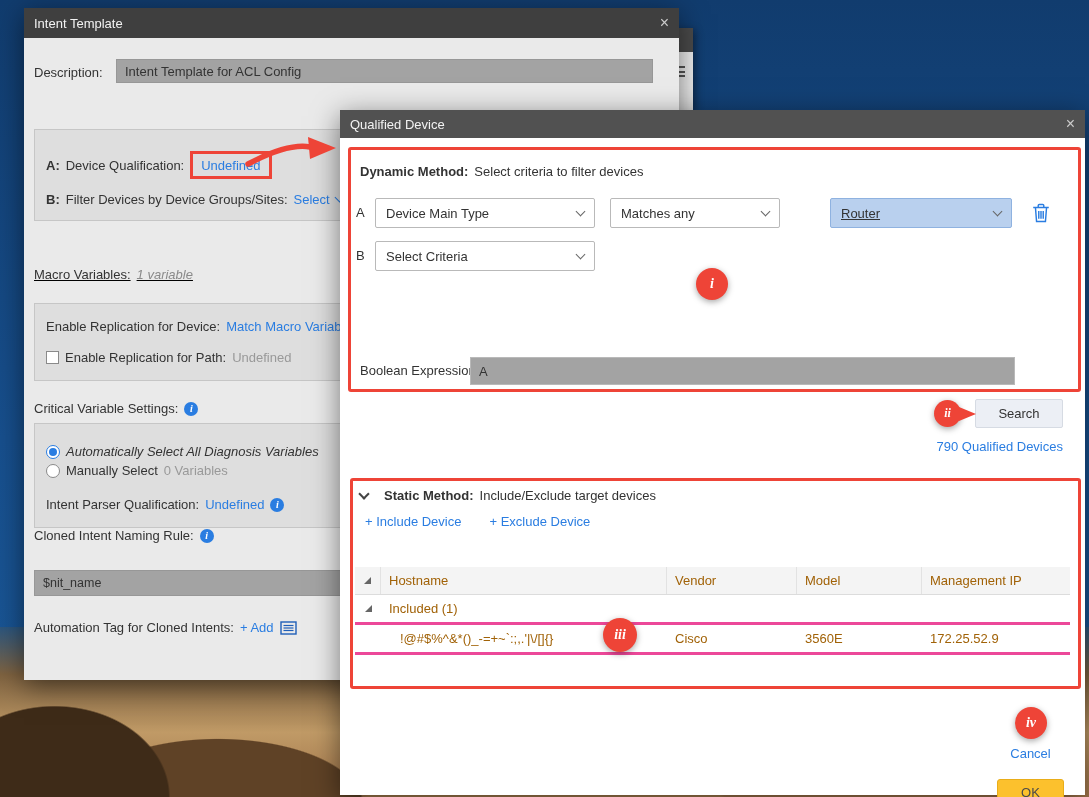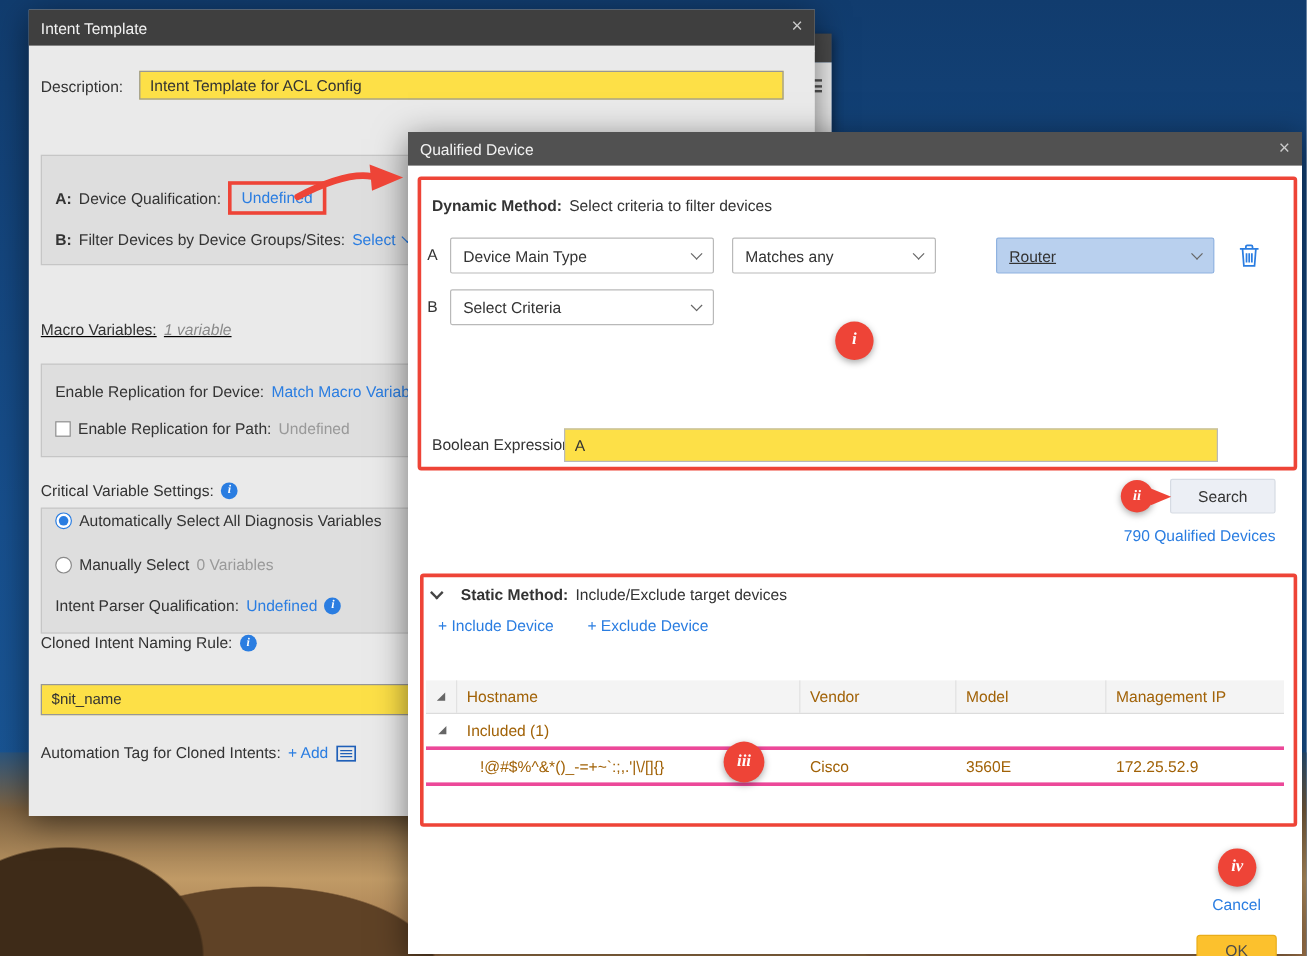--- a/index.html
+++ b/index.html
@@ -22,34 +22,34 @@
   .mono{font-family:"DejaVu Sans Mono",monospace;color:#2a62c9;}
 
   .dlg{position:absolute;box-shadow:0 6px 26px rgba(0,0,0,.5);}
   .dlg-head{position:absolute;top:0;left:0;right:0;display:flex;align-items:center;padding:0 10px;}
   .dlg-title{color:#f2f2f2;font-size:13px;flex:1;}
   .dlg-close{color:#ccc;font-size:16px;cursor:pointer;line-height:1;}
 
   .intent{left:8px;top:8px;width:655px;height:672px;background:#eaeaea;z-index:2;margin-left:16px;}
   .intent .dlg-head{height:30px;background:#3f3f3f;}
   .panel{position:absolute;background:#dedede;border:1px solid #c6c6c6;}
-  .txt{position:absolute;background:#fde047;border:1px solid #979797;font-size:13px;color:#333;padding:0 8px;font-family:"Liberation Sans",sans-serif;}
+  .txt{position:absolute;background:#a3a3a3;border:1px solid #979797;font-size:13px;color:#333;padding:0 8px;font-family:"Liberation Sans",sans-serif;}
   .it-desc-lbl{left:10px;top:57px;}
   .it-desc-in{left:92px;top:51px;width:537px;height:24px;}
   .it-devexp{left:10px;top:99px;}
   .it-panel1{left:10px;top:121px;width:629px;height:92px;}
   .it-rowA{left:22px;top:140px;height:34px;}
   .it-rowB{left:22px;top:184px;}
   .it-macro{left:10px;top:259px;text-decoration:underline;}
   .it-panel2{left:10px;top:295px;width:629px;height:78px;}
   .it-repl1{left:22px;top:311px;}
   .it-repl2{left:22px;top:342px;}
   .it-crit{left:10px;top:393px;}
   .it-panel3{left:10px;top:415px;width:629px;height:105px;}
-  .it-rad1{left:22px;top:418px;}
+  .it-rad1{left:22px;top:436px;font-style:italic;}
   .it-rad2{left:22px;top:455px;}
   .it-parser{left:22px;top:489px;}
   .it-name-lbl{left:10px;top:520px;}
   .it-name-in{left:10px;top:562px;width:623px;height:26px;font-size:12.5px;line-height:24px;}
   .it-tag{left:10px;top:612px;}
 
   .info{display:inline-block;width:14px;height:14px;border-radius:50%;background:#2a7de1;color:#fff;
     font:italic bold 10px/14px "Liberation Serif",serif;text-align:center;flex:none;}
   .info::before{content:"i";}
   .chev{display:inline-block;width:7px;height:7px;border-right:1.6px solid currentColor;border-bottom:1.6px solid currentColor;

